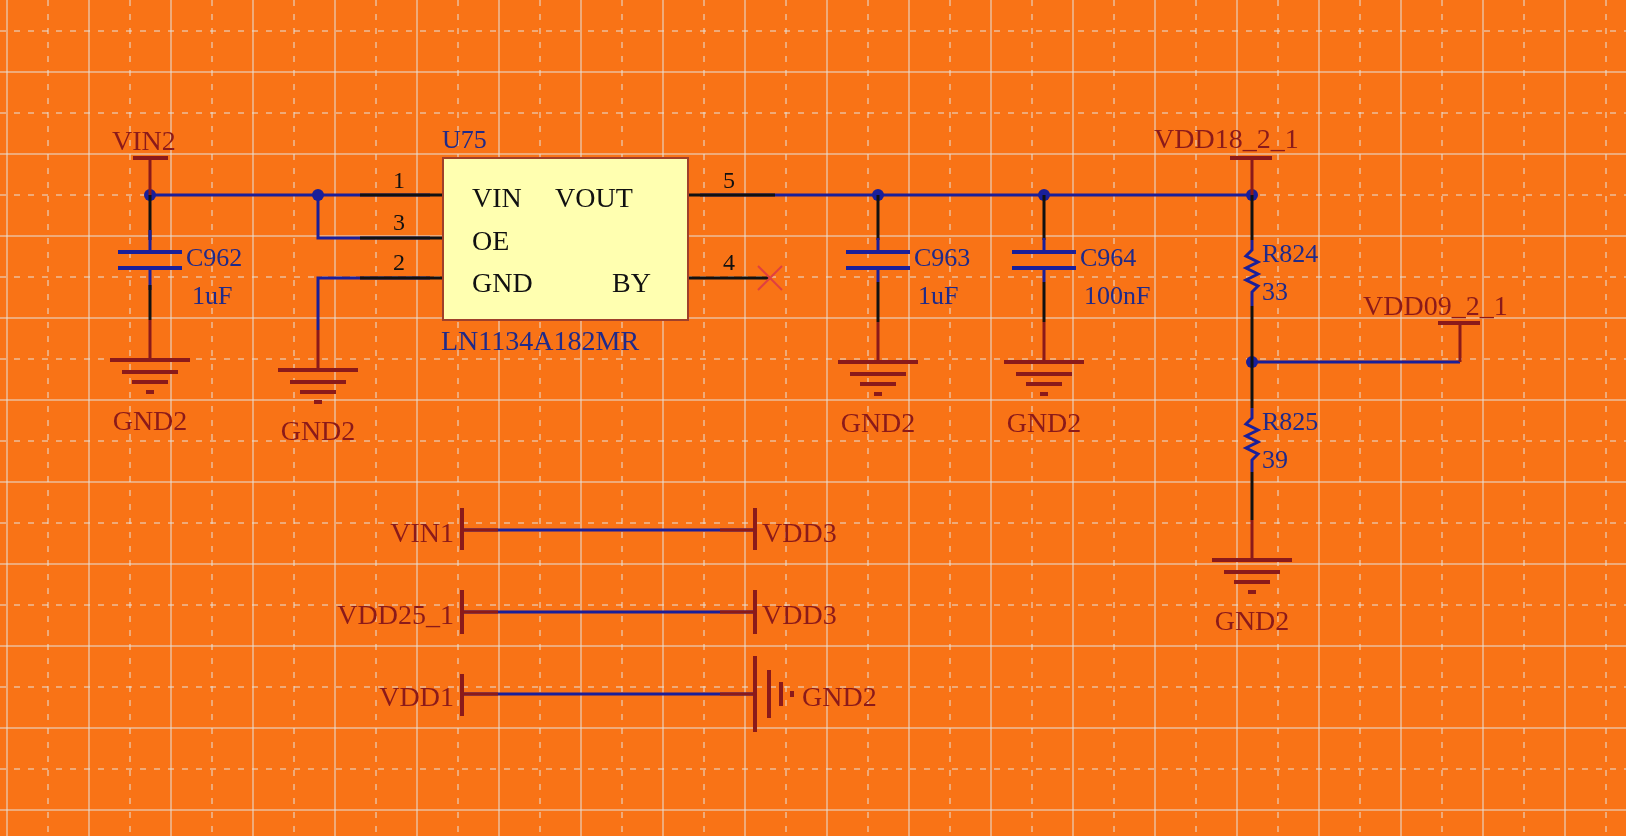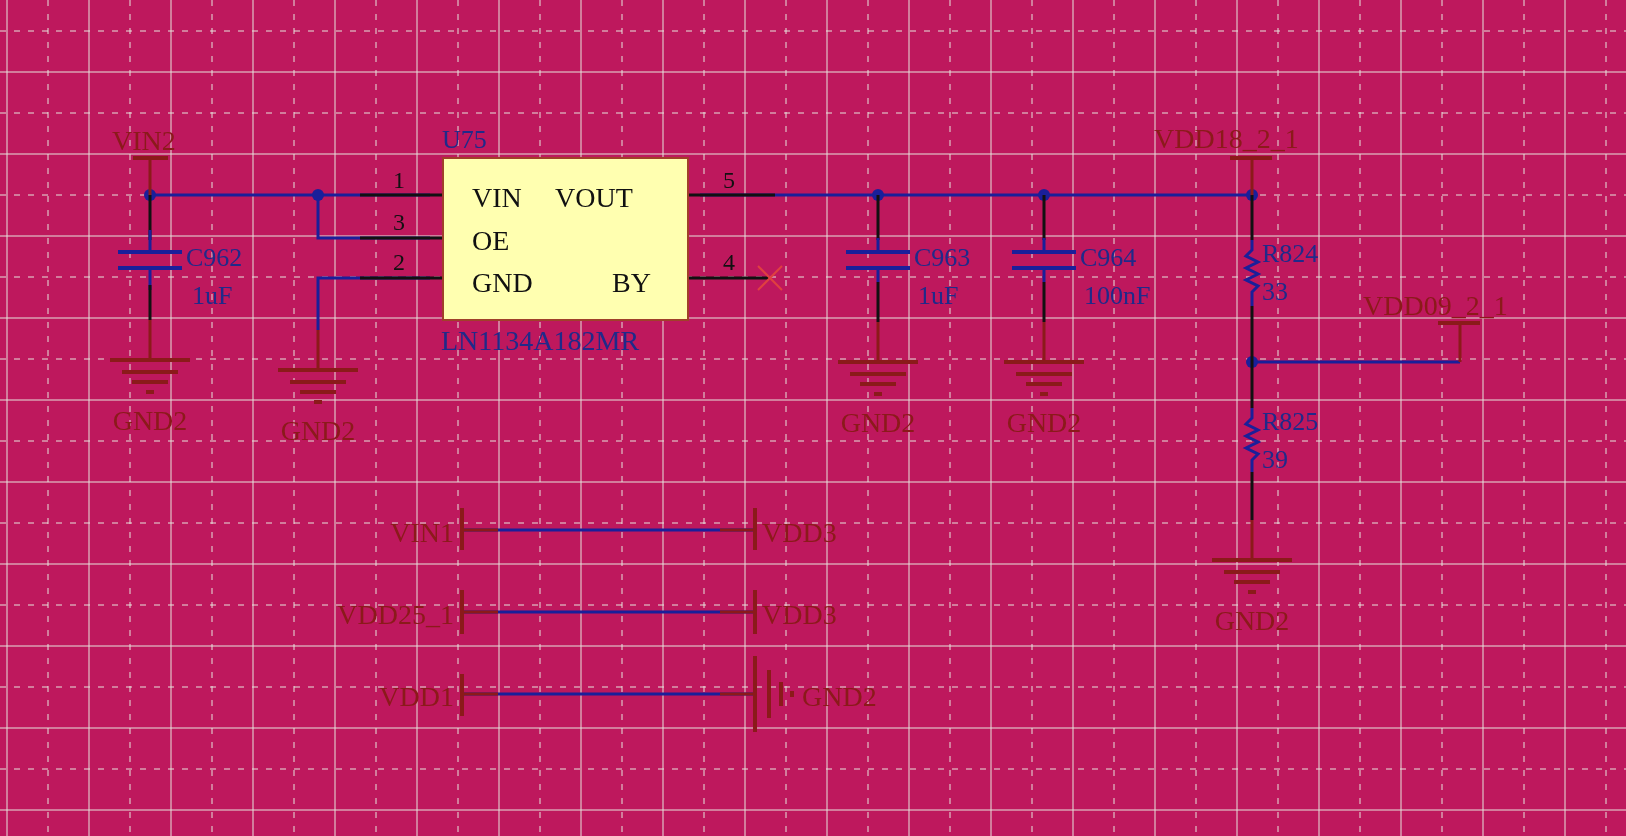--- a/index.html
+++ b/index.html
@@ -1,16 +1,16 @@
 <!DOCTYPE html>
 <html><head>
 <meta charset="utf-8">
 <style>
   html, body { margin:0; padding:0; background:#fdfcf8; }
-  #canvas { width:1626px; height:836px; position:relative; overflow:hidden; background:#be185d; }
+  #canvas { width:1626px; height:836px; position:relative; overflow:hidden; background:#f97316; }
   svg { position:absolute; left:0; top:0; }
   .lbl { font-family:"Liberation Serif", serif; }
   .red { fill:#8b1a1a; }
   .blue { fill:#1f2a8a; }
   .blk { fill:#111; }
 </style>
 </head>
 <body>
 
 <div id="canvas">

